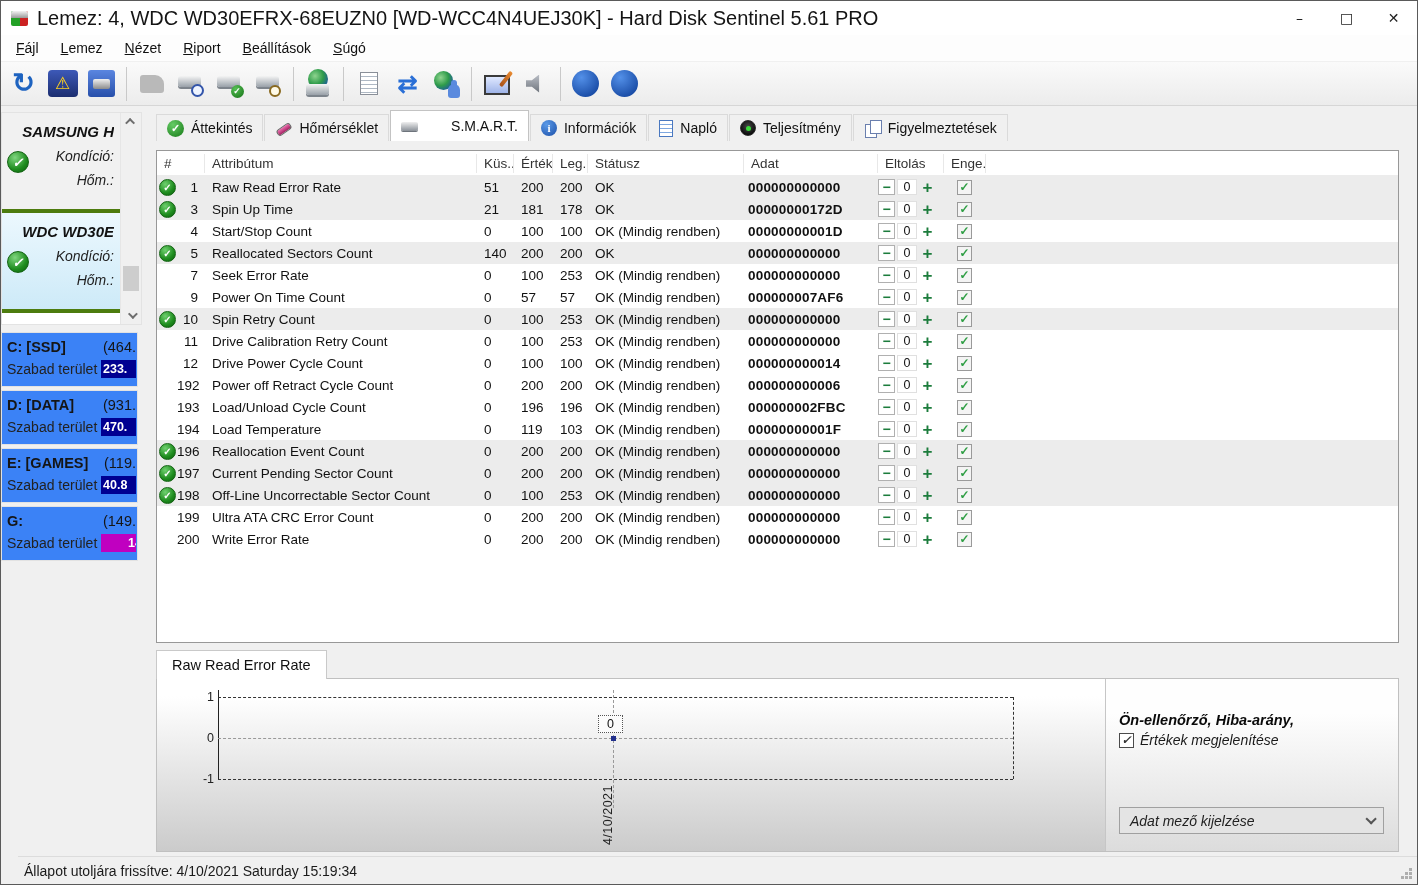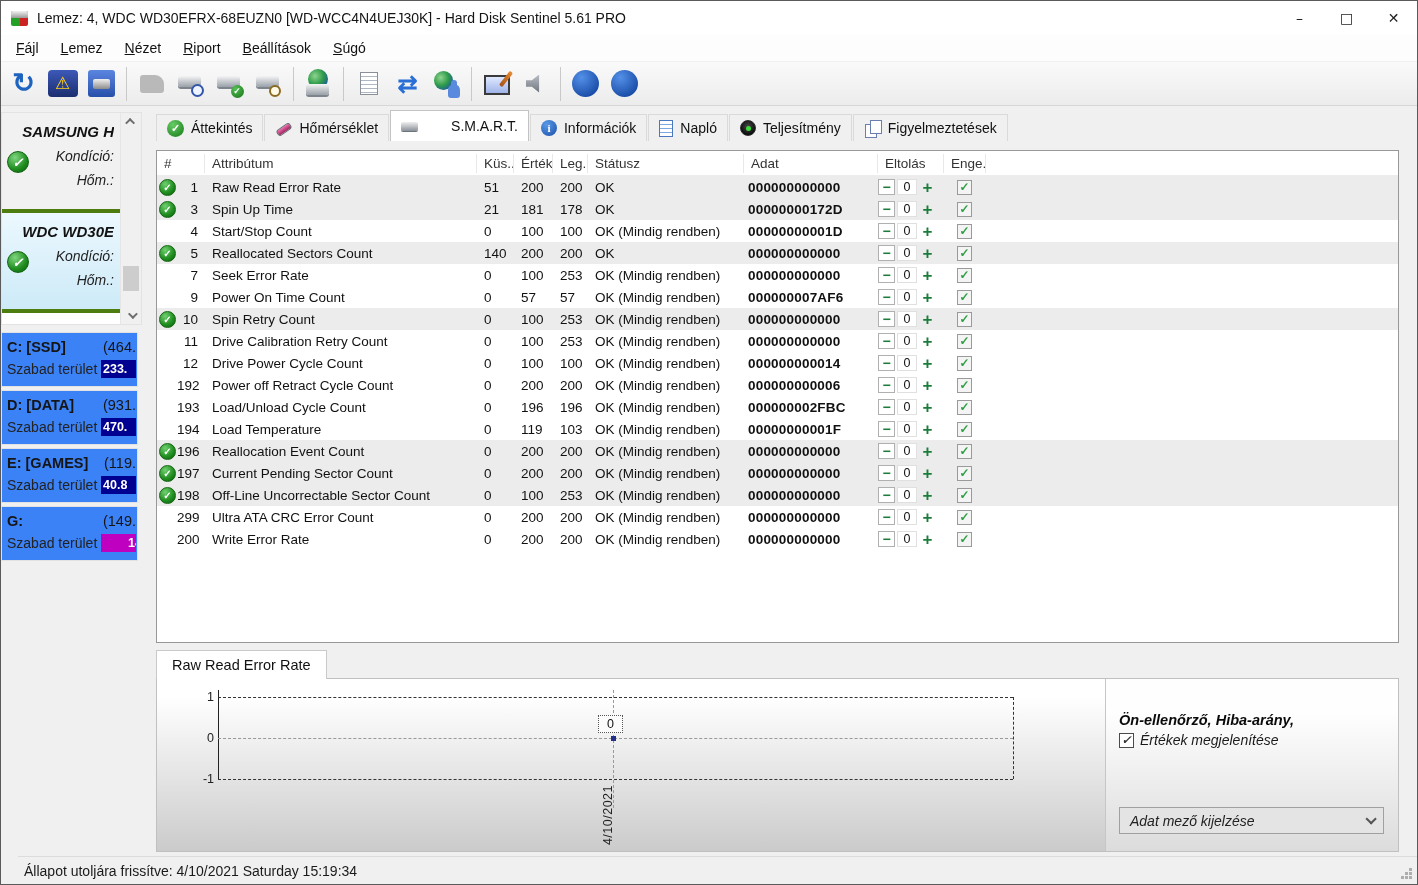--- a/index.html
+++ b/index.html
@@ -4,21 +4,21 @@
 <style>
   *{margin:0;padding:0;box-sizing:border-box;}
   html,body{background:#777;}
   body{font-family:"Liberation Sans",sans-serif;-webkit-font-smoothing:antialiased;}
   .window{position:relative;width:1418px;height:885px;background:#f0f0f0;overflow:hidden;border:1px solid #5a5a5a;}
 
   
   .titlebar{height:34px;background:#ffffff;display:flex;align-items:center;padding-left:10px;}
   .app-icon{width:17px;height:15px;margin-right:9px;position:relative;background:linear-gradient(90deg,#23a126 50%,#cc2222 50%);border-radius:2px;flex:none;}
   .app-icon::before{content:"";position:absolute;top:0;left:0;right:0;height:7px;background:linear-gradient(#f2f2f2,#9a9a9a);border-radius:2px 2px 0 0;}
-  .title-text{font-size:14px;color:#141414;white-space:nowrap;}
+  .title-text{font-size:20px;color:#141414;white-space:nowrap;}
   .win-controls{margin-left:auto;display:flex;height:100%;}
   .win-btn{width:47px;height:100%;display:flex;align-items:center;justify-content:center;font-size:14px;color:#222;background:none;border:none;font-family:"DejaVu Sans",sans-serif;}
 
   
   .menubar{height:27px;background:#fdfdfd;display:flex;align-items:center;padding-left:4px;font-size:14px;border-bottom:1px solid #f0f0f0;}
   .menu-item{padding:4px 11px;color:#111;}
   .menu-item u{text-decoration:underline;}
 
   
   .toolbar{height:44px;background:linear-gradient(#fafafa,#ececec);border-bottom:1px solid #d6d6d6;display:flex;align-items:center;padding:0 3px;}
@@ -698,21 +698,21 @@
             <span class="c-enabled">
               <span class="cb checked"></span>
             </span>
             <span></span>
           </div>
 
           <div class="trow">
             <span class="c-flag">
               <span class="row-check"></span>
             </span>
-            <span class="c-id">299</span>
+            <span class="c-id">199</span>
             <span class="c-attr">Ultra ATA CRC Error Count</span>
             <span class="c-th">0</span>
             <span class="c-val">200</span>
             <span class="c-worst">200</span>
             <span class="c-status">OK (Mindig rendben)</span>
             <span class="c-data">000000000000</span>
             <span class="c-offset">
               <button class="btn-step">−</button>
               <span class="offset-val">0</span>
               <button class="btn-step plus">+</button>

